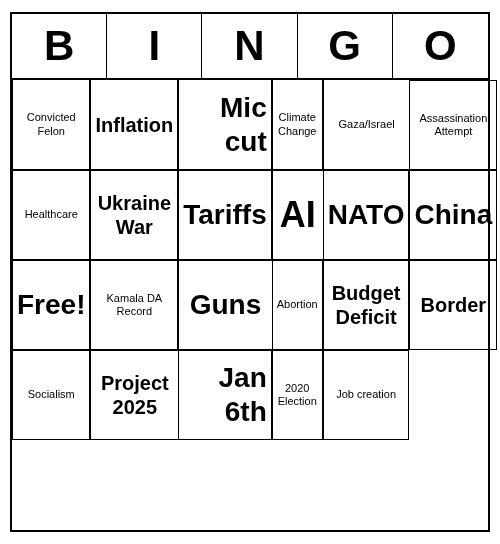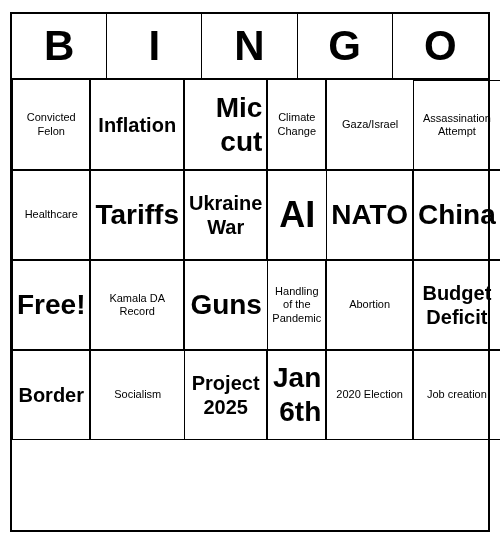--- a/index.html
+++ b/index.html
@@ -82,29 +82,28 @@
       <div class="bingo-letter">O</div>
     </div>
   <div class="bingo-grid">
   <div class="bingo-cell small-text">Convicted Felon</div>
       <div class="bingo-cell medium-text">Inflation</div>
       <div class="bingo-cell large-text">Mic cut</div>
       <div class="bingo-cell small-text">Climate Change</div>
       <div class="bingo-cell small-text">Gaza/Israel</div>
       <div class="bingo-cell small-text">Assassination Attempt</div>
       <div class="bingo-cell small-text">Healthcare</div>
+      <div class="bingo-cell medium-text">Ukraine War</div>
       <div class="bingo-cell large-text">Tariffs</div>
-      <div class="bingo-cell medium-text">Ukraine War</div>
       <div class="bingo-cell xlarge-text">AI</div>
       <div class="bingo-cell large-text">NATO</div>
       <div class="bingo-cell large-text">China</div>
       <div class="bingo-cell large-text">Free!</div>
       <div class="bingo-cell small-text">Kamala DA Record</div>
       <div class="bingo-cell large-text">Guns</div>
-      <div class="bingo-cell small-text">Handling of the Pandemic</div>
       <div class="bingo-cell small-text">Abortion</div>
       <div class="bingo-cell medium-text">Budget Deficit</div>
       <div class="bingo-cell medium-text">Border</div>
       <div class="bingo-cell small-text">Socialism</div>
       <div class="bingo-cell medium-text">Project 2025</div>
       <div class="bingo-cell large-text">Jan 6th</div>
       <div class="bingo-cell small-text">2020 Election</div>
       <div class="bingo-cell small-text">Job creation</div>
     </div>
 </div>

